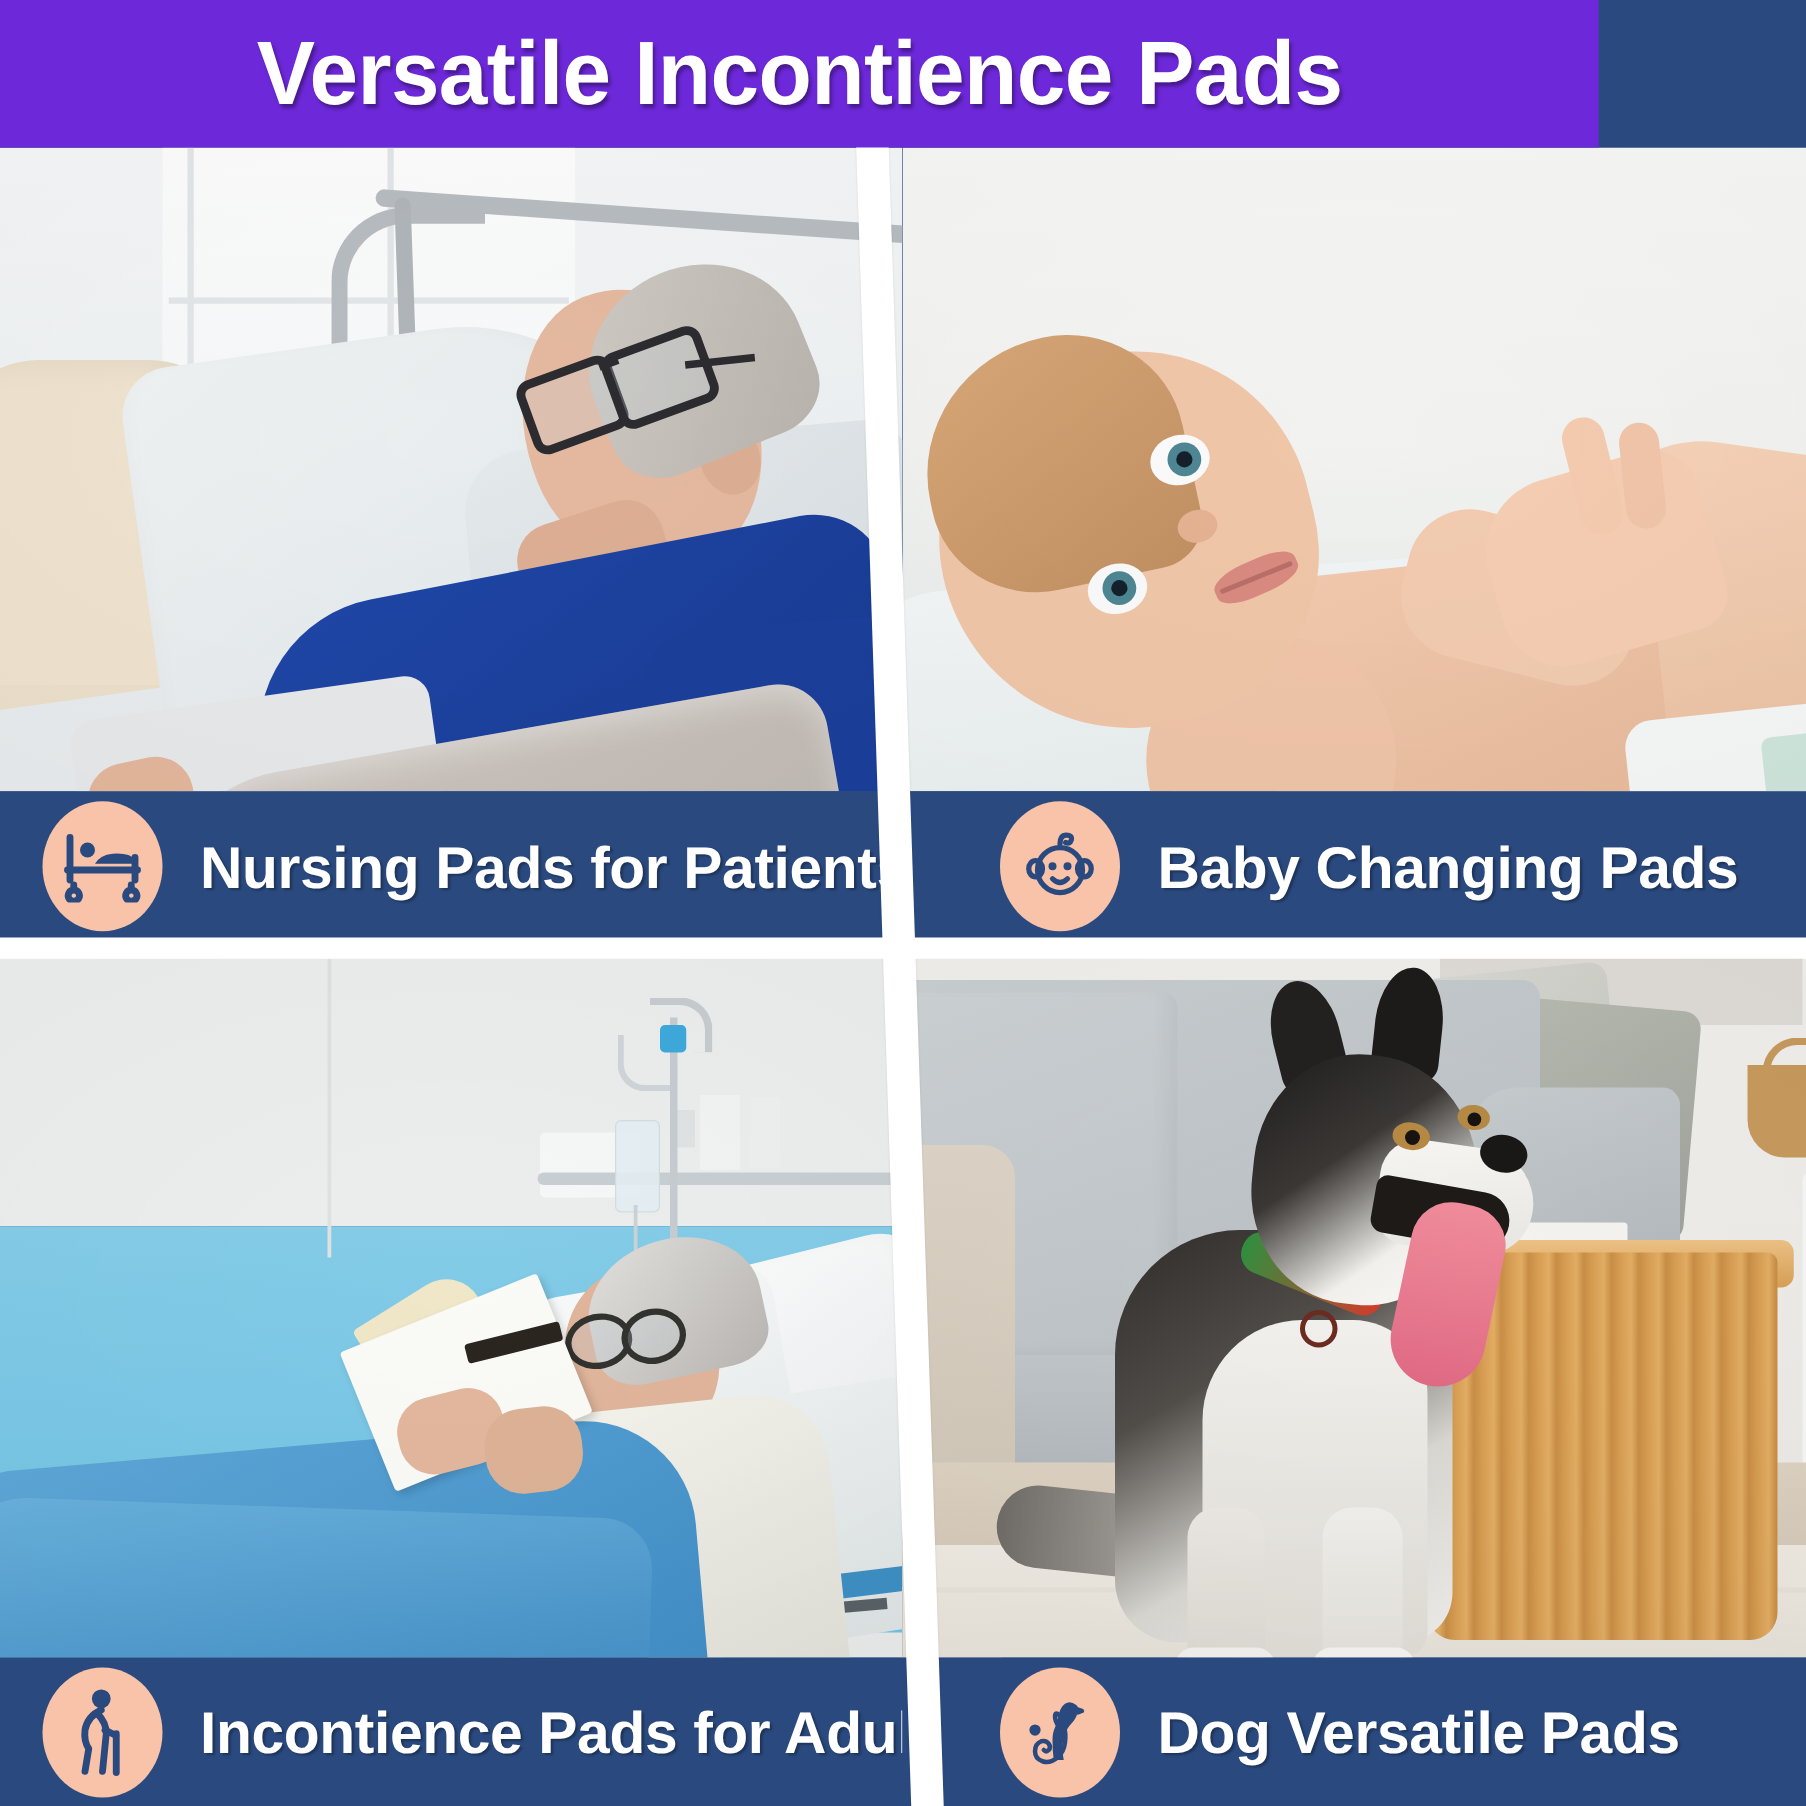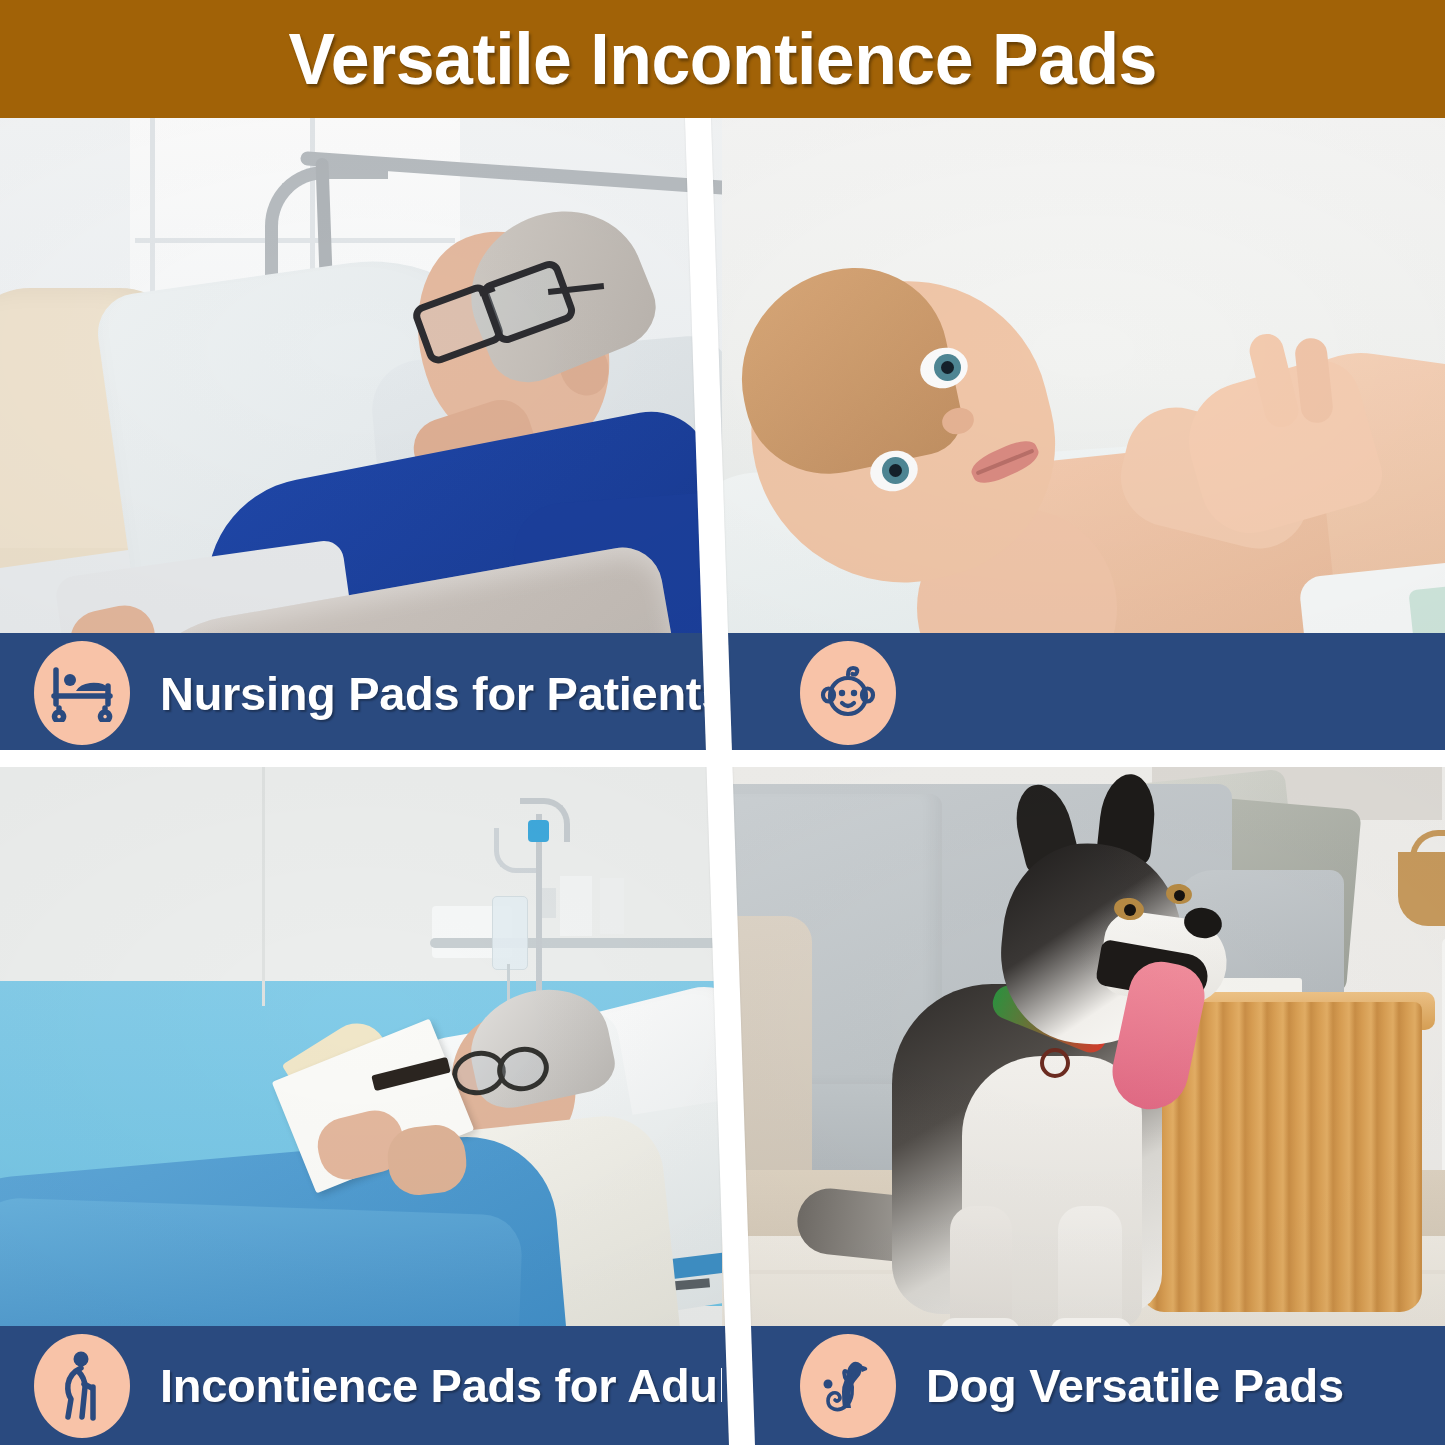--- a/index.html
+++ b/index.html
@@ -13,23 +13,23 @@
     height: 1445px;
     background: #2a4a7f;
     overflow: hidden;
     font-family: "Liberation Sans", sans-serif;
   }
 
   
   .header {
     position: absolute;
     left: 0; top: 0;
-    width: 1445px;
+    width: 1279px;
     height: 118px;
-    background: #a16207;
+    background: #6d28d9;
     display: flex;
     align-items: center;
     justify-content: center;
     z-index: 30;
   }
   .header-title {
     font-size: 72px;
     font-weight: 700;
     color: #ffffff;
     letter-spacing: -0.5px;
@@ -467,20 +467,21 @@
             <path d="M31 13 q0 -7 5 -7 q5 0 4 4 q-1 3.5 -4.5 2"></path>
             <ellipse cx="31" cy="34" rx="18" ry="18"></ellipse>
             <ellipse cx="11.5" cy="33" rx="5.5" ry="6.5"></ellipse>
             <ellipse cx="50.5" cy="33" rx="5.5" ry="6.5"></ellipse>
             <path d="M25 41 q6 6 12 0"></path>
           </g>
           <circle cx="25" cy="31" r="3.2" fill="#2a4a7f"></circle>
           <circle cx="37" cy="31" r="3.2" fill="#2a4a7f"></circle>
         </svg>
       </div>
+      <div class="label-text">Baby Changing Pads</div>
     </div>
   </div>
 
   <div class="quad q-bl">
     <div class="photo">
       <div class="scene">
         <div class="bl-wallup"></div>
         <div class="bl-walllow"></div>
         <div class="bl-cornerline"></div>
         <div class="bl-floor"></div>

